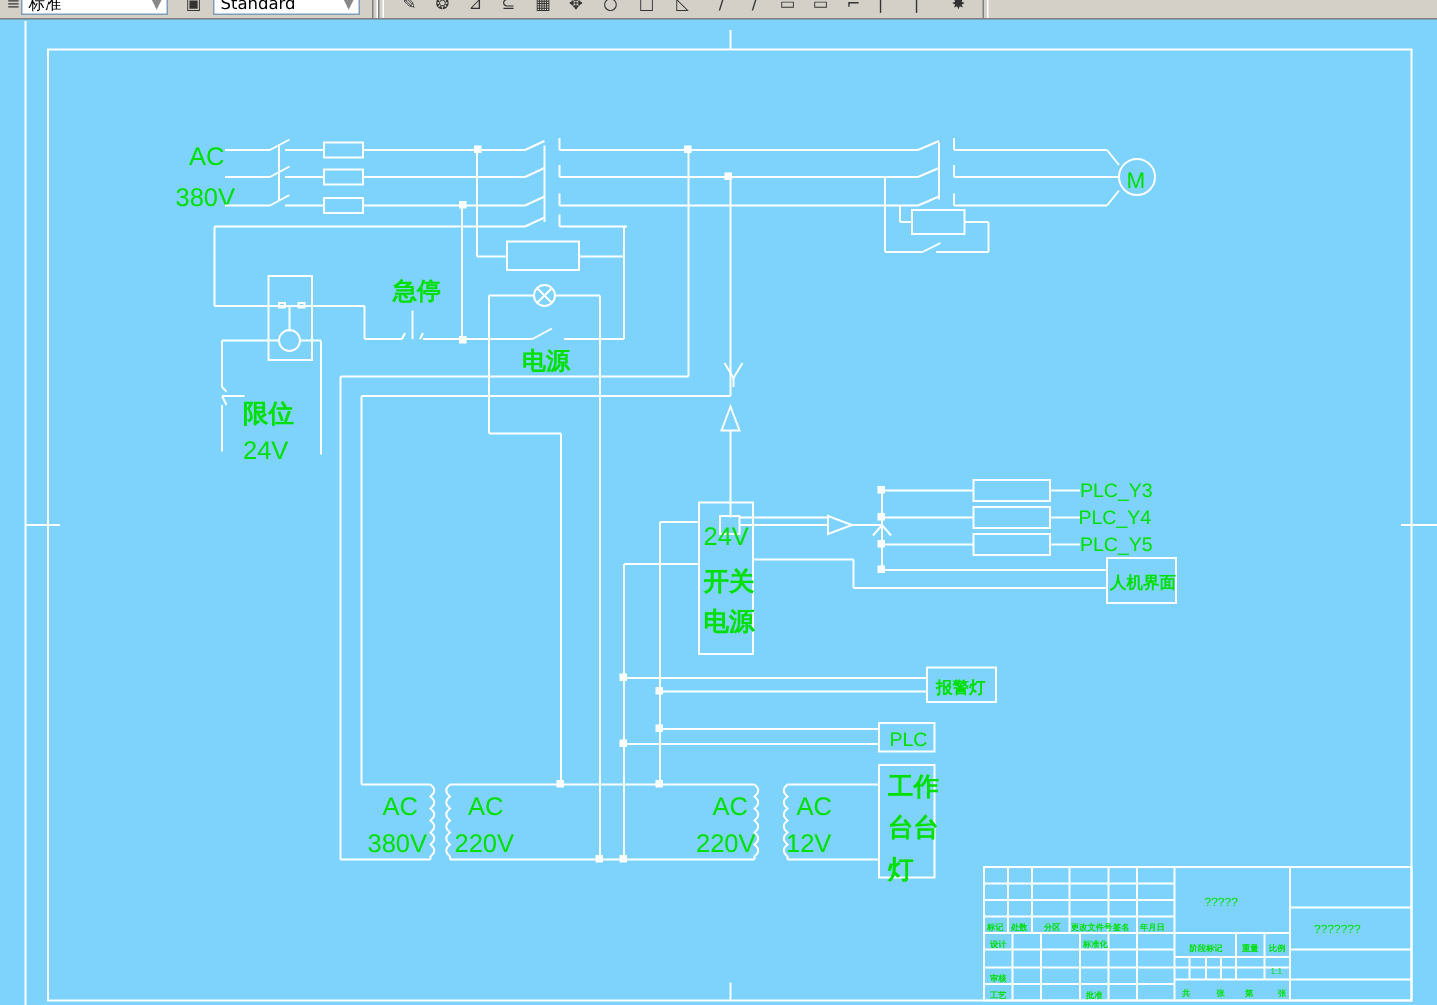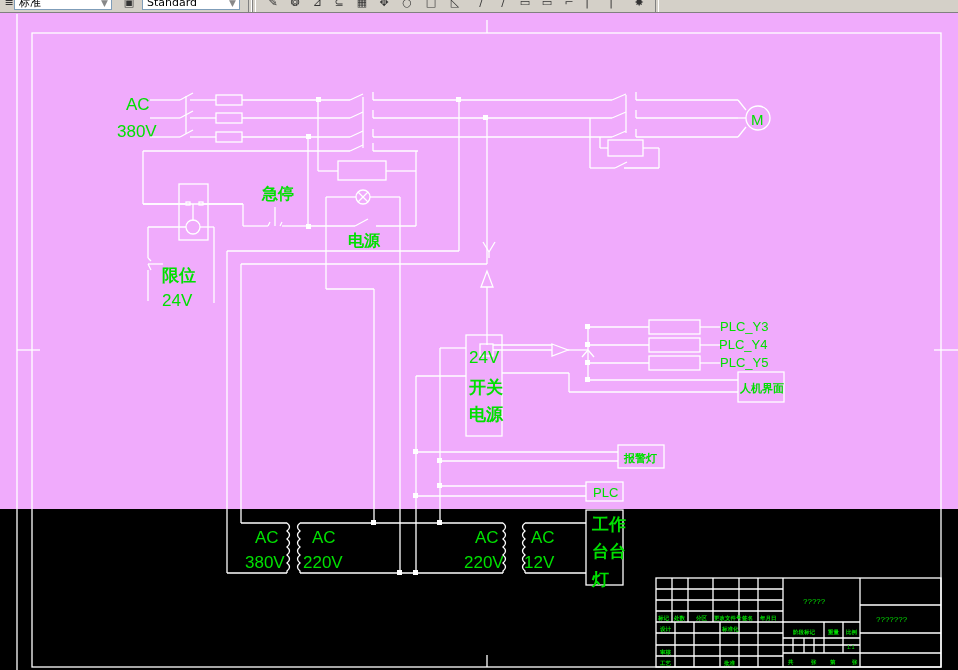--- a/index.html
+++ b/index.html
@@ -2,21 +2,21 @@
 <html><head>
 <meta charset="utf-8">
 <style>
   html,body{margin:0;padding:0;background:#000;}
   body{width:958px;height:670px;overflow:hidden;position:relative;font-family:"DejaVu Sans",sans-serif;}
   #toolbar{position:absolute;left:0;top:0;width:958px;height:12px;background:#d4d0c8;border-bottom:1px solid #808080;overflow:hidden;}
   .tb-combo{position:absolute;top:-6px;height:16px;background:#fff;border:1px solid #7f9db9;font-size:11px;line-height:16px;color:#000;padding-left:4px;box-sizing:border-box;font-family:"DejaVu Sans",sans-serif;}
   .tb-combo .arrow{position:absolute;right:3px;top:0;color:#888;font-size:9px;}
   .tb-btn{position:absolute;top:-4px;width:14px;height:14px;font-size:11px;line-height:14px;text-align:center;color:#333;}
   .tb-sep{position:absolute;top:0;width:2px;height:12px;border-left:1px solid #808080;border-right:1px solid #fff;}
-  #canvas{position:absolute;left:0;top:13px;width:958px;height:496px;background:#f0abfc;}
+  #canvas{position:absolute;left:0;top:13px;width:958px;height:657px;background:#7dd3fc;}
   svg{position:absolute;left:0;top:0;}
   .w{stroke:#fff;stroke-width:1.3;fill:none;}
   .wf{fill:#fff;stroke:none;}
   .g{fill:#00e000;font-family:"Liberation Sans",sans-serif;}
   .gl{fill:#00e000;font-family:"DejaVu Sans",sans-serif;font-weight:bold;}
 </style>
 </head>
 <body>
 
 <div id="toolbar">

